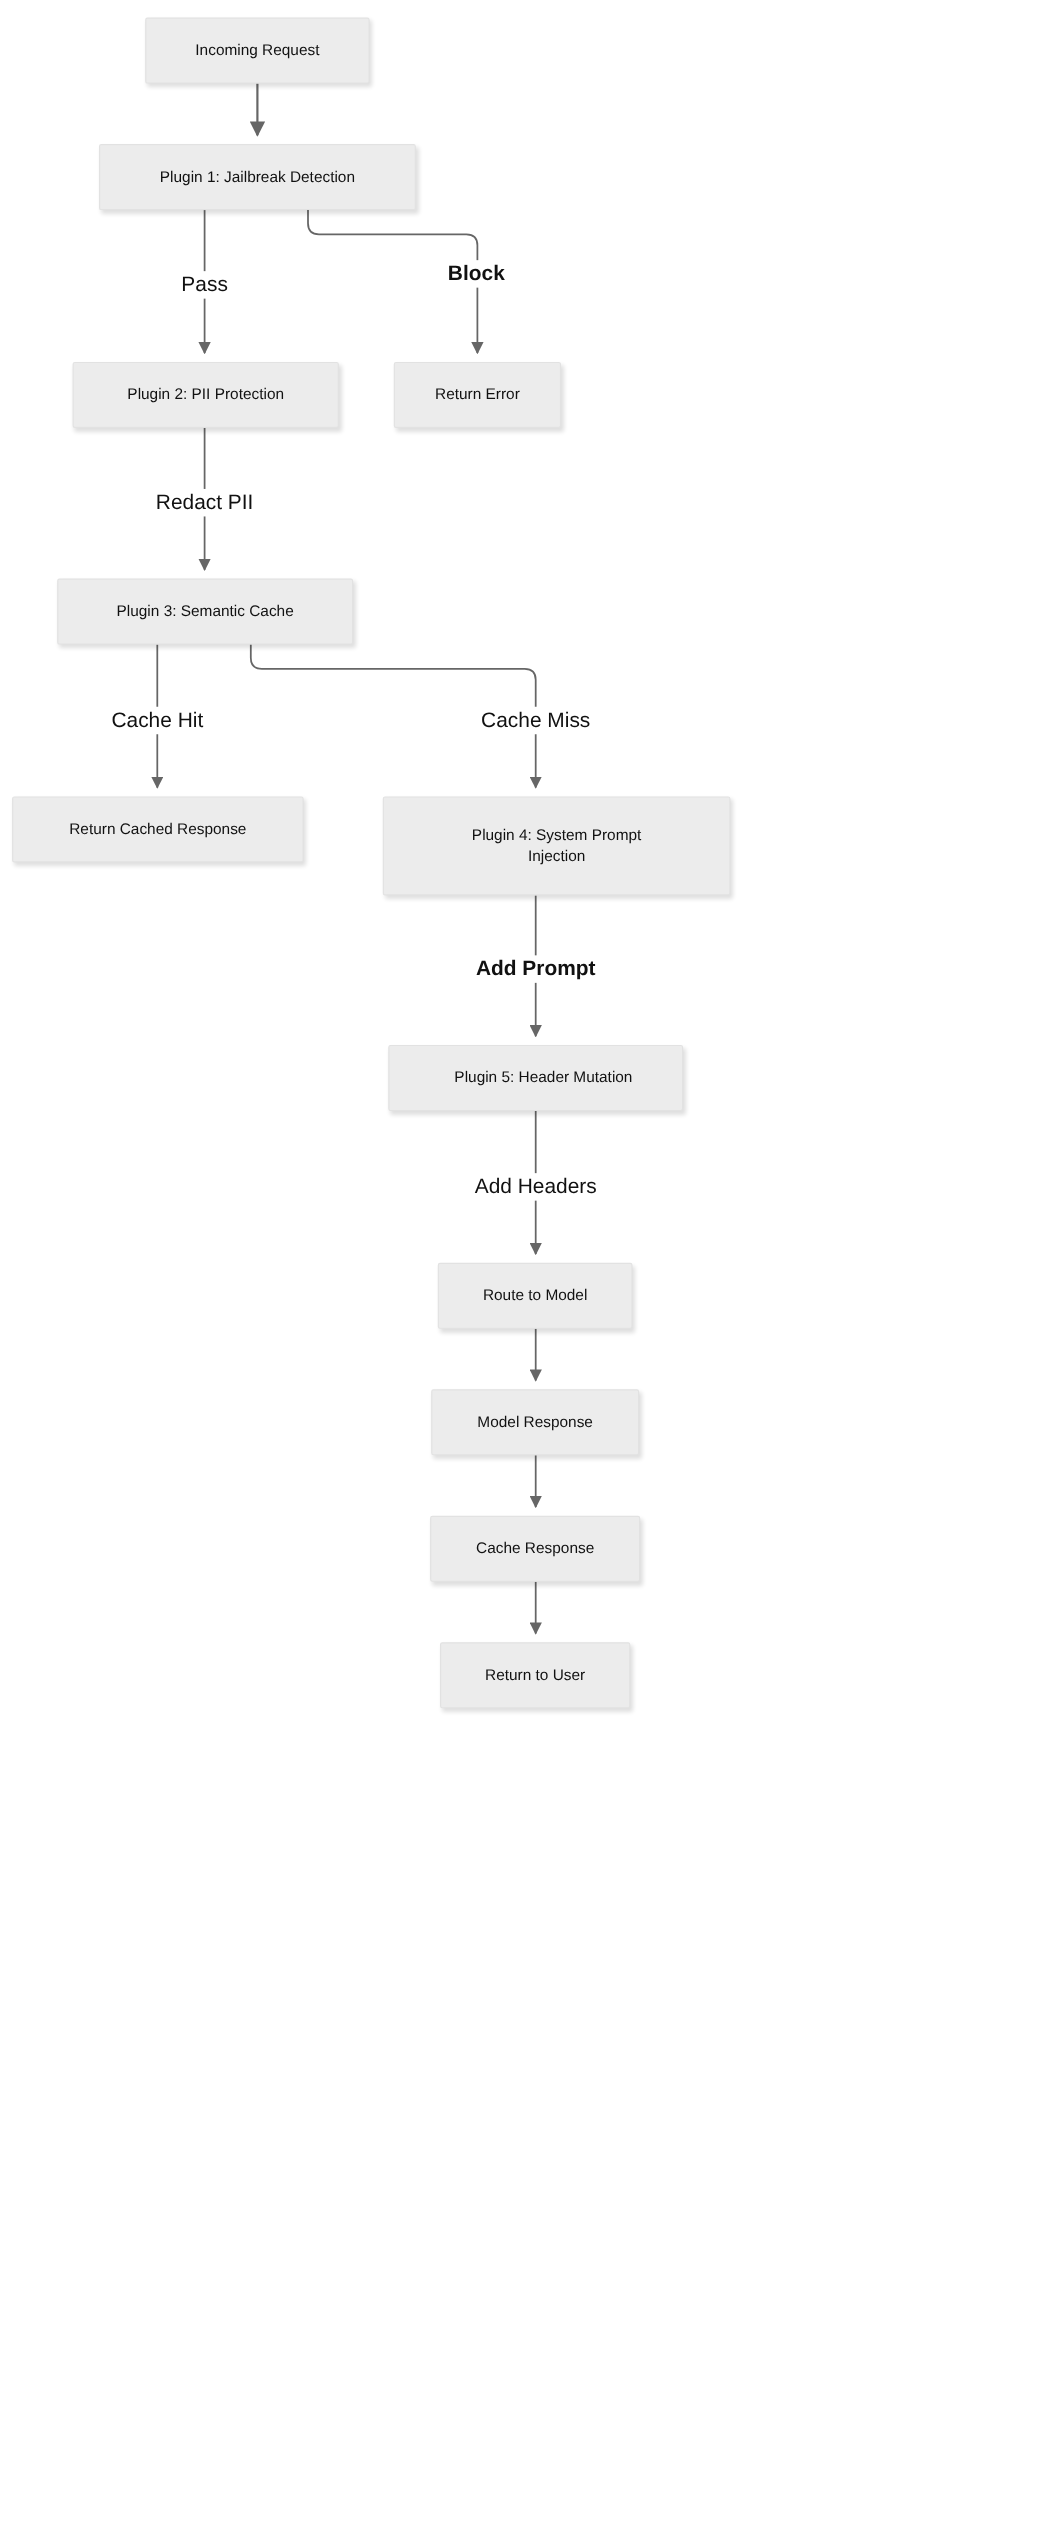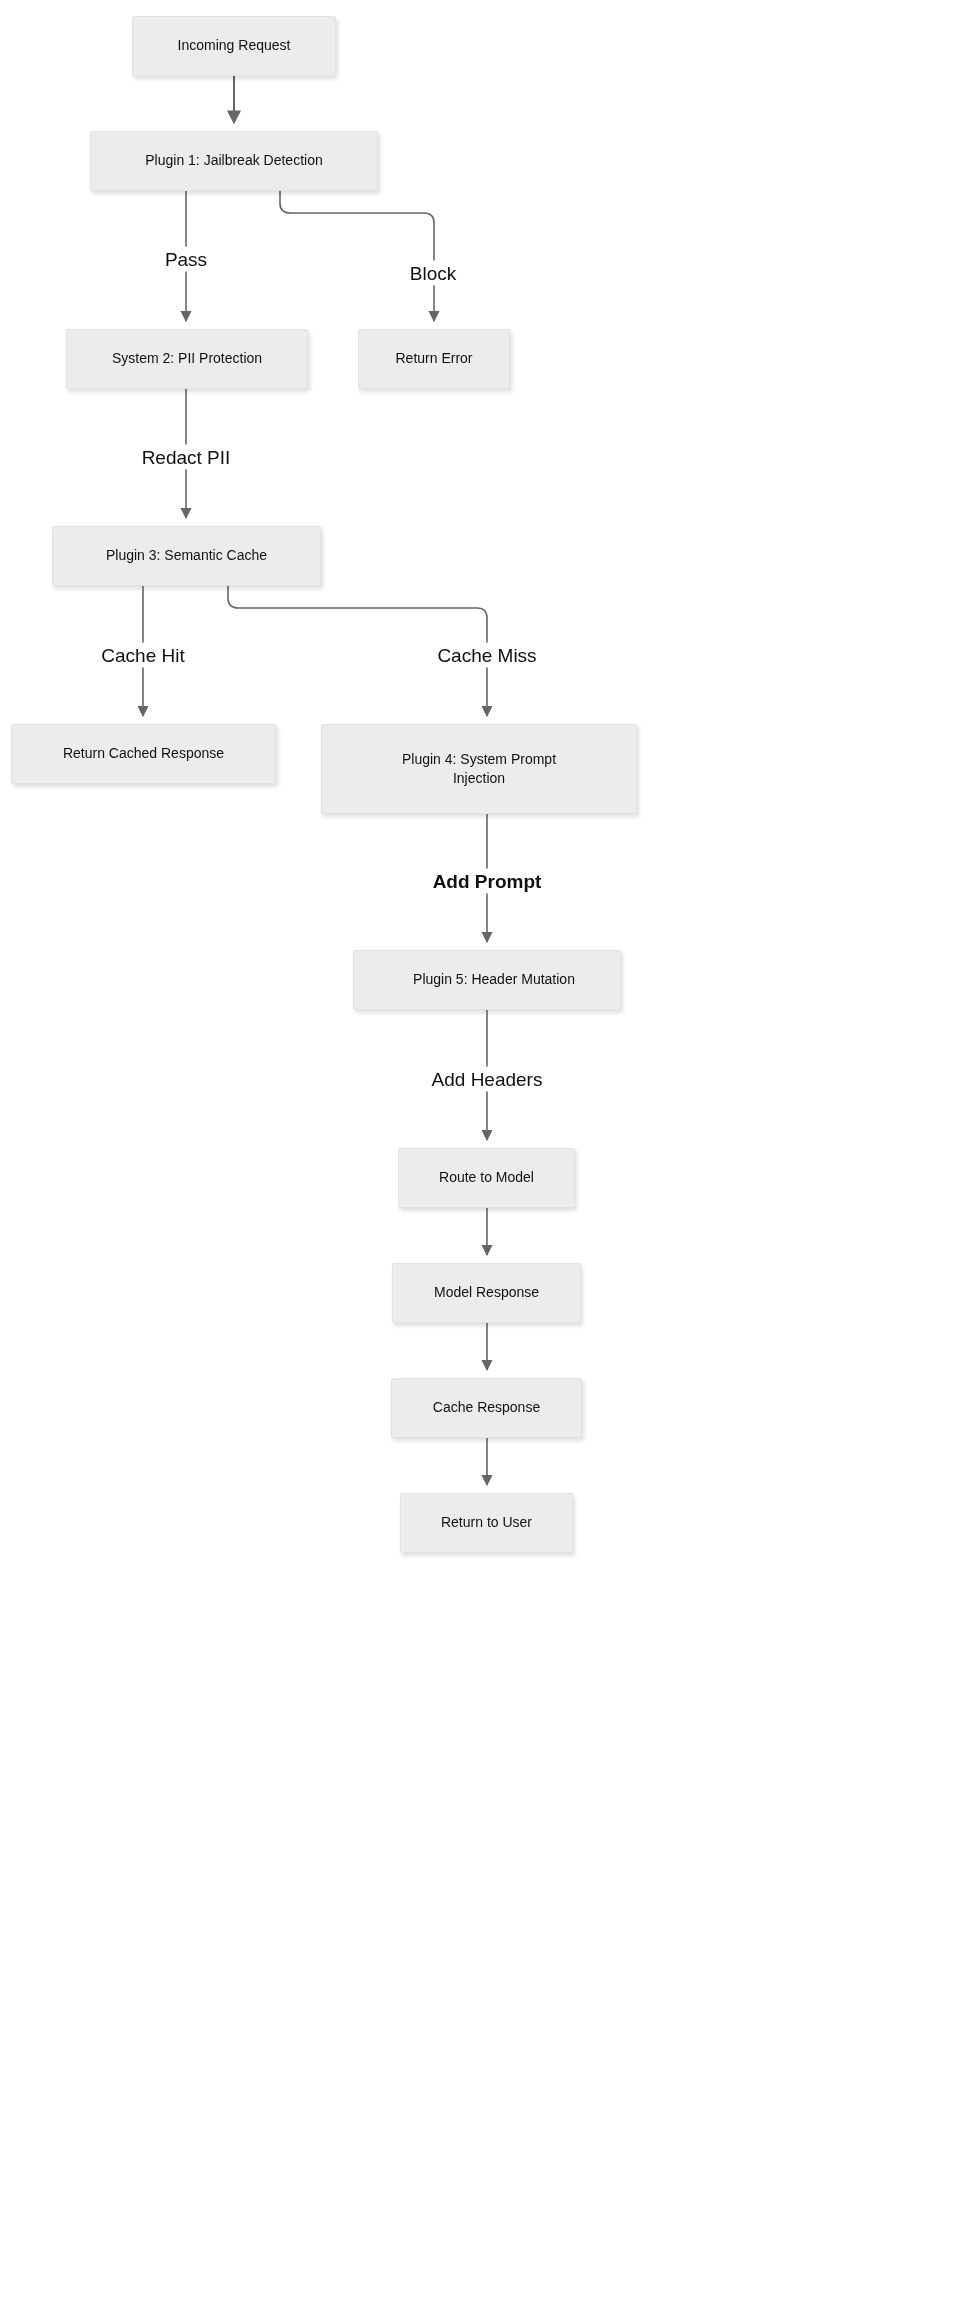--- a/index.html
+++ b/index.html
@@ -82,33 +82,33 @@
 
     <path d="M 487 1208 L 487 1255" fill="none" stroke="#666666" stroke-width="1.6" marker-end="url(#arrow)"></path>
 
     <path d="M 487 1323 L 487 1370" fill="none" stroke="#666666" stroke-width="1.6" marker-end="url(#arrow)"></path>
 
     <path d="M 487 1438 L 487 1485" fill="none" stroke="#666666" stroke-width="1.6" marker-end="url(#arrow)"></path>
   </svg>
 
   <div class="node" style="left: 132px; top: 16px; width: 204px; height: 60px;">Incoming Request</div>
   <div class="node" style="left: 90px; top: 131px; width: 288px; height: 60px;">Plugin 1: Jailbreak Detection</div>
-  <div class="node" style="left: 66px; top: 329px; width: 242px; height: 60px;">System 2: PII Protection</div>
+  <div class="node" style="left: 66px; top: 329px; width: 242px; height: 60px;">Plugin 2: PII Protection</div>
   <div class="node" style="left: 358px; top: 329px; width: 152px; height: 60px;">Return Error</div>
   <div class="node" style="left: 52px; top: 526px; width: 269px; height: 60px;">Plugin 3: Semantic Cache</div>
   <div class="node" style="left: 11px; top: 724px; width: 265px; height: 60px;">Return Cached Response</div>
-  <div class="node" style="left: 321px; top: 724px; width: 316px; height: 90px;">Plugin 4: System Prompt
+  <div class="node" style="left: 348px; top: 724px; width: 316px; height: 90px;">Plugin 4: System Prompt
 Injection</div>
   <div class="node" style="left: 353px; top: 950px; width: 268px; height: 60px; padding-left: 24px;">Plugin 5: Header Mutation</div>
   <div class="node" style="left: 398px; top: 1148px; width: 177px; height: 60px;">Route to Model</div>
   <div class="node" style="left: 392px; top: 1263px; width: 189px; height: 60px;">Model Response</div>
   <div class="node" style="left: 391px; top: 1378px; width: 191px; height: 60px; text-align: right;">Cache Response</div>
   <div class="node" style="left: 400px; top: 1493px; width: 173px; height: 60px;">Return to User</div>
 
   <div class="edge-label" style="left: 186px; top: 259px;">Pass</div>
-  <div class="edge-label" style="left: 433px; top: 273px;">Block</div>
+  <div class="edge-label" style="left: 433px; top: 249px; font-weight: bold;">Block</div>
   <div class="edge-label" style="left: 186px; top: 457px;">Redact PII</div>
   <div class="edge-label" style="left: 143px; top: 655px;">Cache Hit</div>
   <div class="edge-label" style="left: 487px; top: 655px;">Cache Miss</div>
   <div class="edge-label" style="left: 487px; top: 881px; font-weight: bold;">Add Prompt</div>
   <div class="edge-label" style="left: 487px; top: 1079px; text-align: center;">Add Headers</div>
 
 </div>
 
 </body></html>

